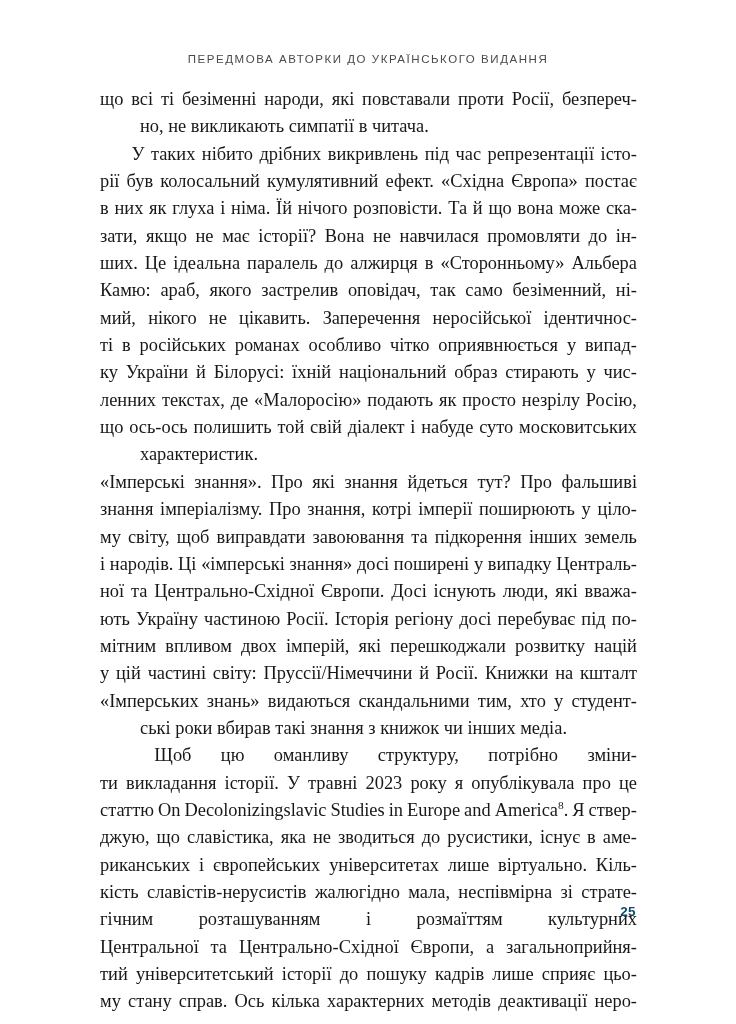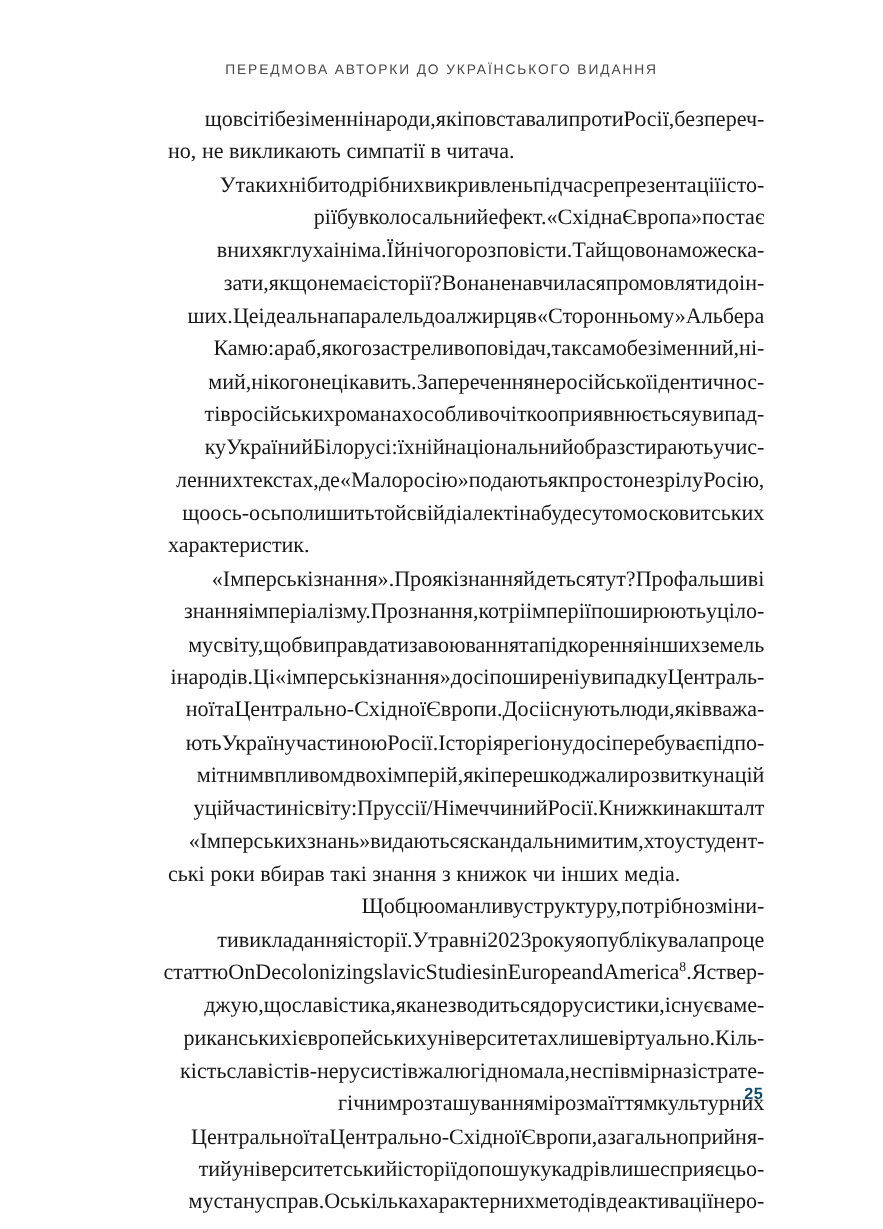--- a/index.html
+++ b/index.html
@@ -54,23 +54,22 @@
     text-align: left;
   }
   
   .line {
     display: block;
     white-space: nowrap;
   }
   
   .line.j {
     display: flex;
-    justify-content: flex-end;
+    justify-content: space-between;
     white-space: normal;
-    margin-left: 35px;
   }
   .line.j > .w {
     white-space: pre;
   }
   .line.last {
     display: block;
     margin-left: 40px;
   }
   .indent {
     display: inline-block;
@@ -130,20 +129,21 @@
           <span class="w">викривлень</span>
           <span class="w">під</span>
           <span class="w">час</span>
           <span class="w">репрезентації</span>
           <span class="w">істо-</span>
         </span>
         <span class="line j">
           <span class="w">рії</span>
           <span class="w">був</span>
           <span class="w">колосальний</span>
+          <span class="w">кумулятивний</span>
           <span class="w">ефект.</span>
           <span class="w">«Східна</span>
           <span class="w">Європа»</span>
           <span class="w">постає</span>
         </span>
         <span class="line j">
           <span class="w">в</span>
           <span class="w">них</span>
           <span class="w">як</span>
           <span class="w">глуха</span>

